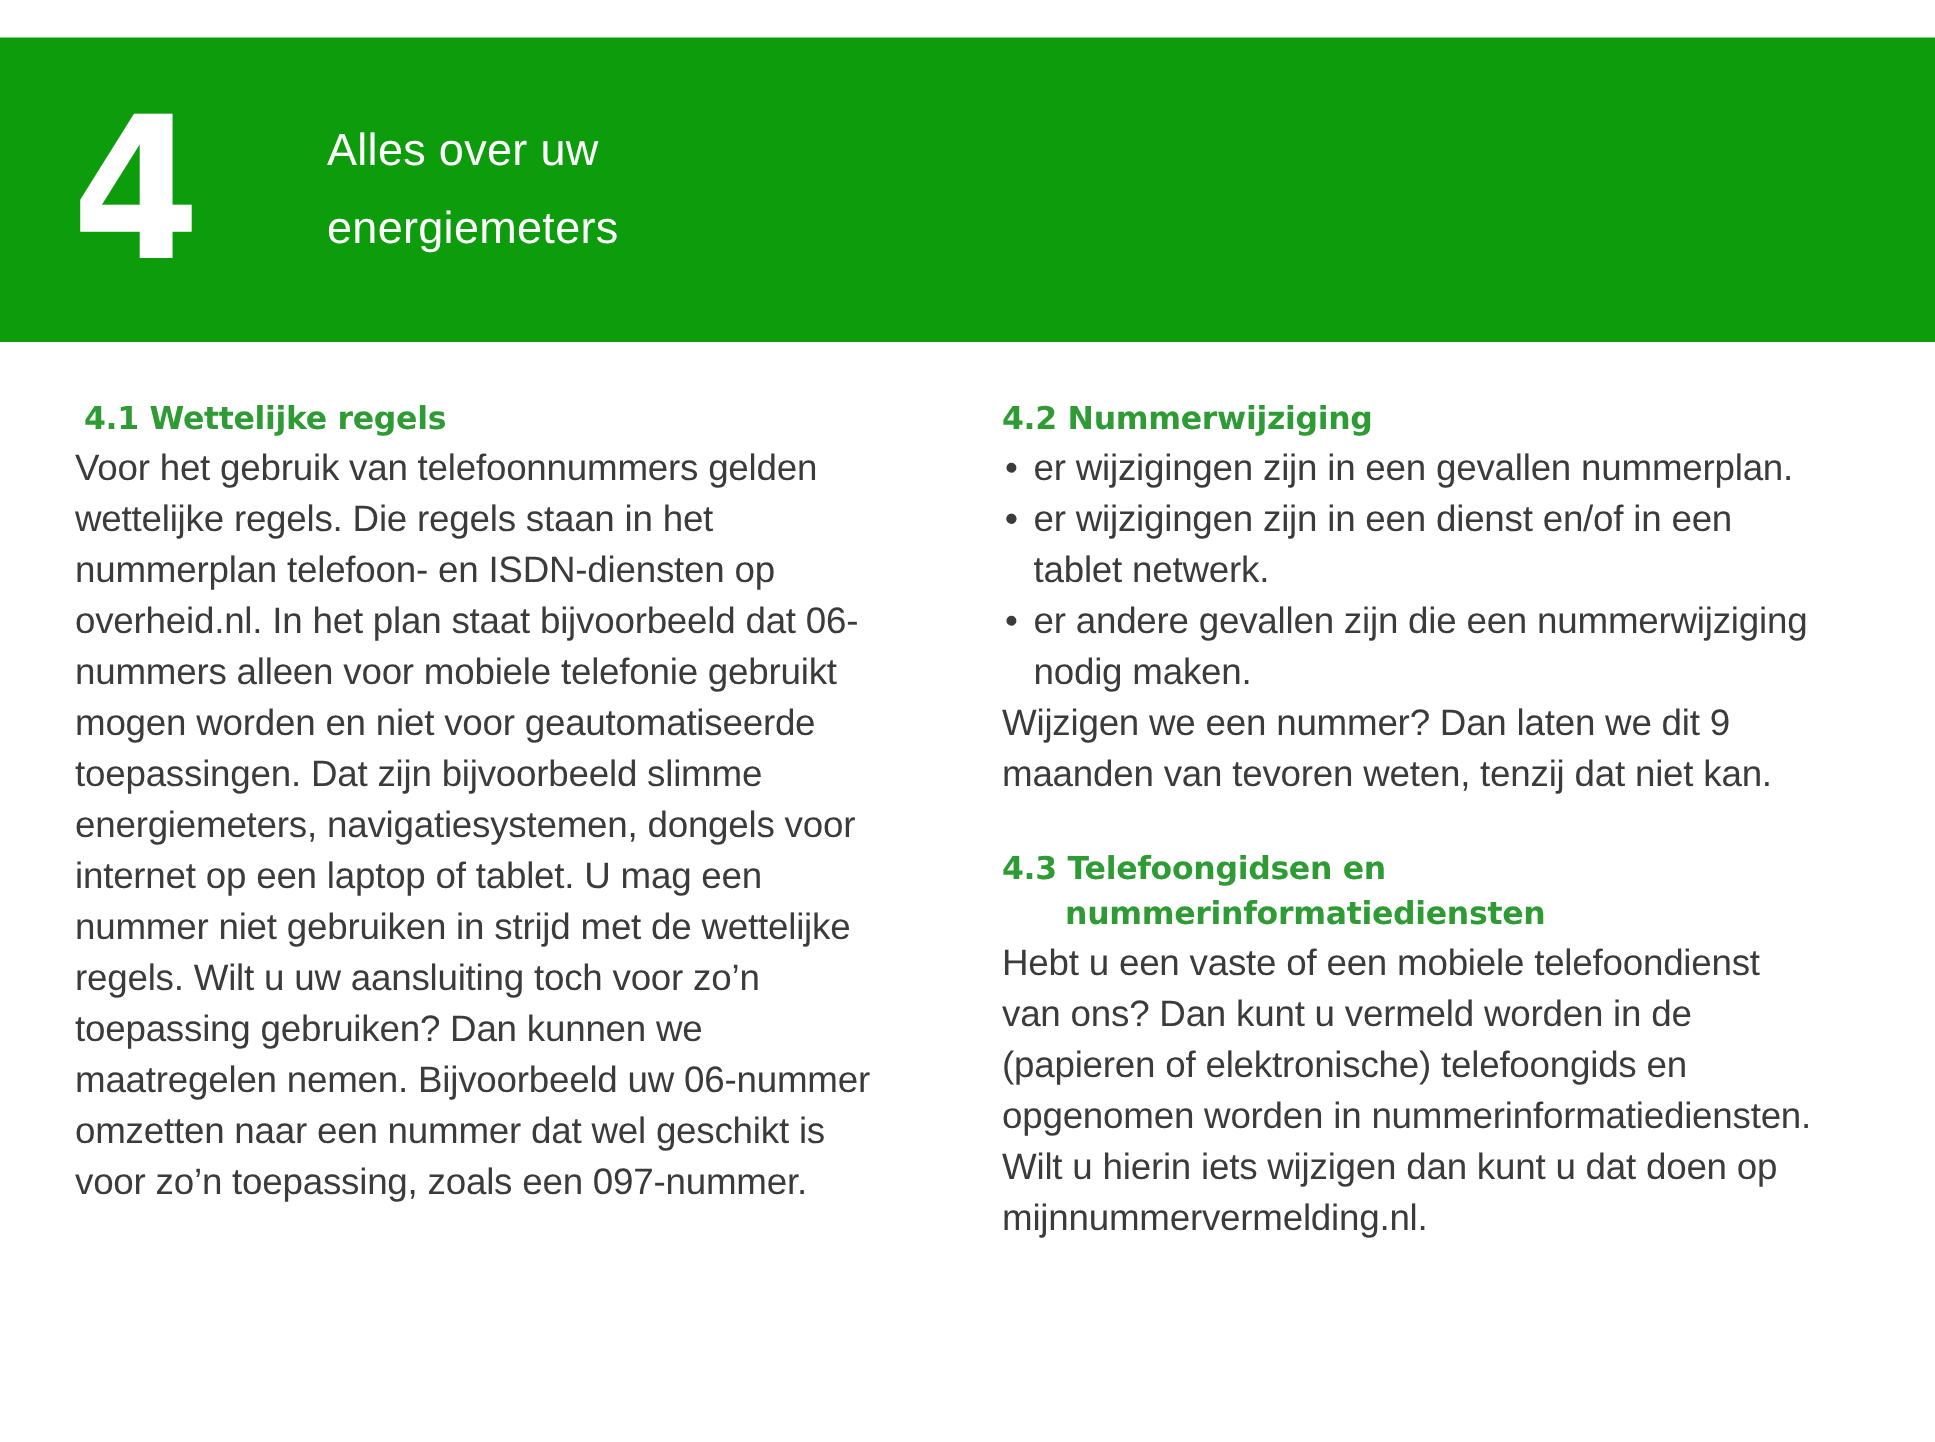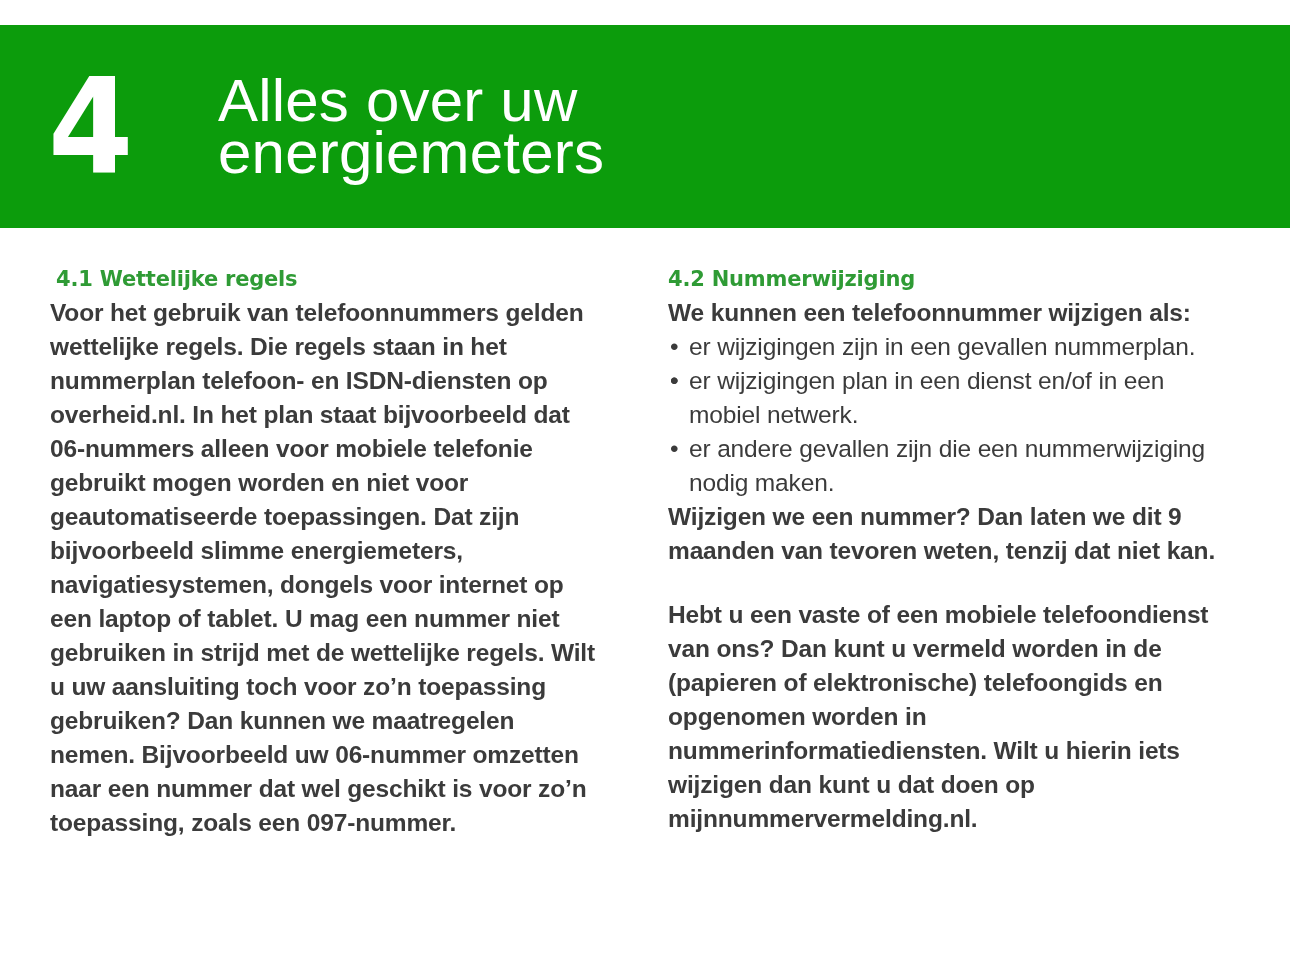--- a/index.html
+++ b/index.html
@@ -45,21 +45,21 @@
     transform: scaleX(0.93);
     transform-origin: left center;
     user-select: none;
   }
 
   .chapter-title {
     margin-left: 40px;
     color: #ffffff;
     font-family: "Liberation Sans", sans-serif;
     font-weight: 300;
-    font-size: 60px;
+    font-size: 30px;
     line-height: 52px;
     letter-spacing: 0.2px;
   }
   .chapter-title .tline {
     display: block;
     white-space: nowrap;
   }
 
   
   .content {
@@ -97,21 +97,21 @@
   h2.section-heading .hline.cont {
     padding-left: 42px;
   }
 
   p.body-text {
     margin: 0;
     color: #3b3b3b;
     font-size: 24.5px;
     line-height: 34px;
     letter-spacing: -0.15px;
-    font-weight: 700;
+    font-weight: 400;
   }
 
   ul.bullet-list {
     margin: 0;
     padding: 0;
     list-style: none;
     color: #3b3b3b;
     font-size: 24.5px;
     line-height: 34px;
     letter-spacing: -0.15px;
@@ -146,41 +146,44 @@
   <div class="content">
 
     <div class="col">
       <h2 class="section-heading indented">4.1 Wettelijke regels</h2>
       <p class="body-text">Voor het gebruik van telefoonnummers gelden wettelijke regels. Die regels staan in het nummerplan telefoon- en ISDN-diensten op overheid.nl. In het plan staat bijvoorbeeld dat 06-nummers alleen voor mobiele telefonie gebruikt mogen worden en niet voor geautomatiseerde toepassingen. Dat zijn bijvoorbeeld slimme energiemeters, navigatiesystemen, dongels voor internet op een laptop of tablet. U mag een nummer niet gebruiken in strijd met de wettelijke regels. Wilt u uw aansluiting toch voor zo’n toepassing gebruiken? Dan kunnen we maatregelen nemen. Bijvoorbeeld uw 06-nummer omzetten naar een nummer dat wel geschikt is voor zo’n toepassing, zoals een 097-nummer.</p>
     </div>
 
     <div class="col">
 
       <h2 class="section-heading">4.2 Nummerwijziging</h2>
-      <p class="body-text">We kunnen een telefoonnummer wijzigen als:</p>
 
       <ul class="bullet-list">
         <li>
           <span class="bullet-dot">•</span>
           <span>er wijzigingen zijn in een gevallen nummerplan.</span>
         </li>
         <li>
           <span class="bullet-dot">•</span>
         </li>
         <li>
           <span class="bullet-dot">•</span>
-          <span>er wijzigingen plan in een dienst en/of in een mobiel netwerk.</span>
+          <span>er wijzigingen zijn in een dienst en/of in een tablet netwerk.</span>
         </li>
         <li>
           <span class="bullet-dot">•</span>
           <span>er andere gevallen zijn die een nummerwijziging nodig maken.</span>
         </li>
       </ul>
 
       <p class="body-text">Wijzigen we een nummer? Dan laten we dit 9 maanden van tevoren weten, tenzij dat niet kan.</p>
 
       <div class="spacer-md"></div>
 
+      <h2 class="section-heading">
+        <span class="hline">4.3 Telefoongidsen en</span>
+        <span class="hline cont">nummerinformatiediensten</span>
+      </h2>
       <p class="body-text">Hebt u een vaste of een mobiele telefoondienst van ons? Dan kunt u vermeld worden in de (papieren of elektronische) telefoongids en opgenomen worden in nummerinformatiediensten. Wilt u hierin iets wijzigen dan kunt u dat doen op mijnnummervermelding.nl.</p>
 
     </div>
   </div>
 </div>
 
 </body></html>

